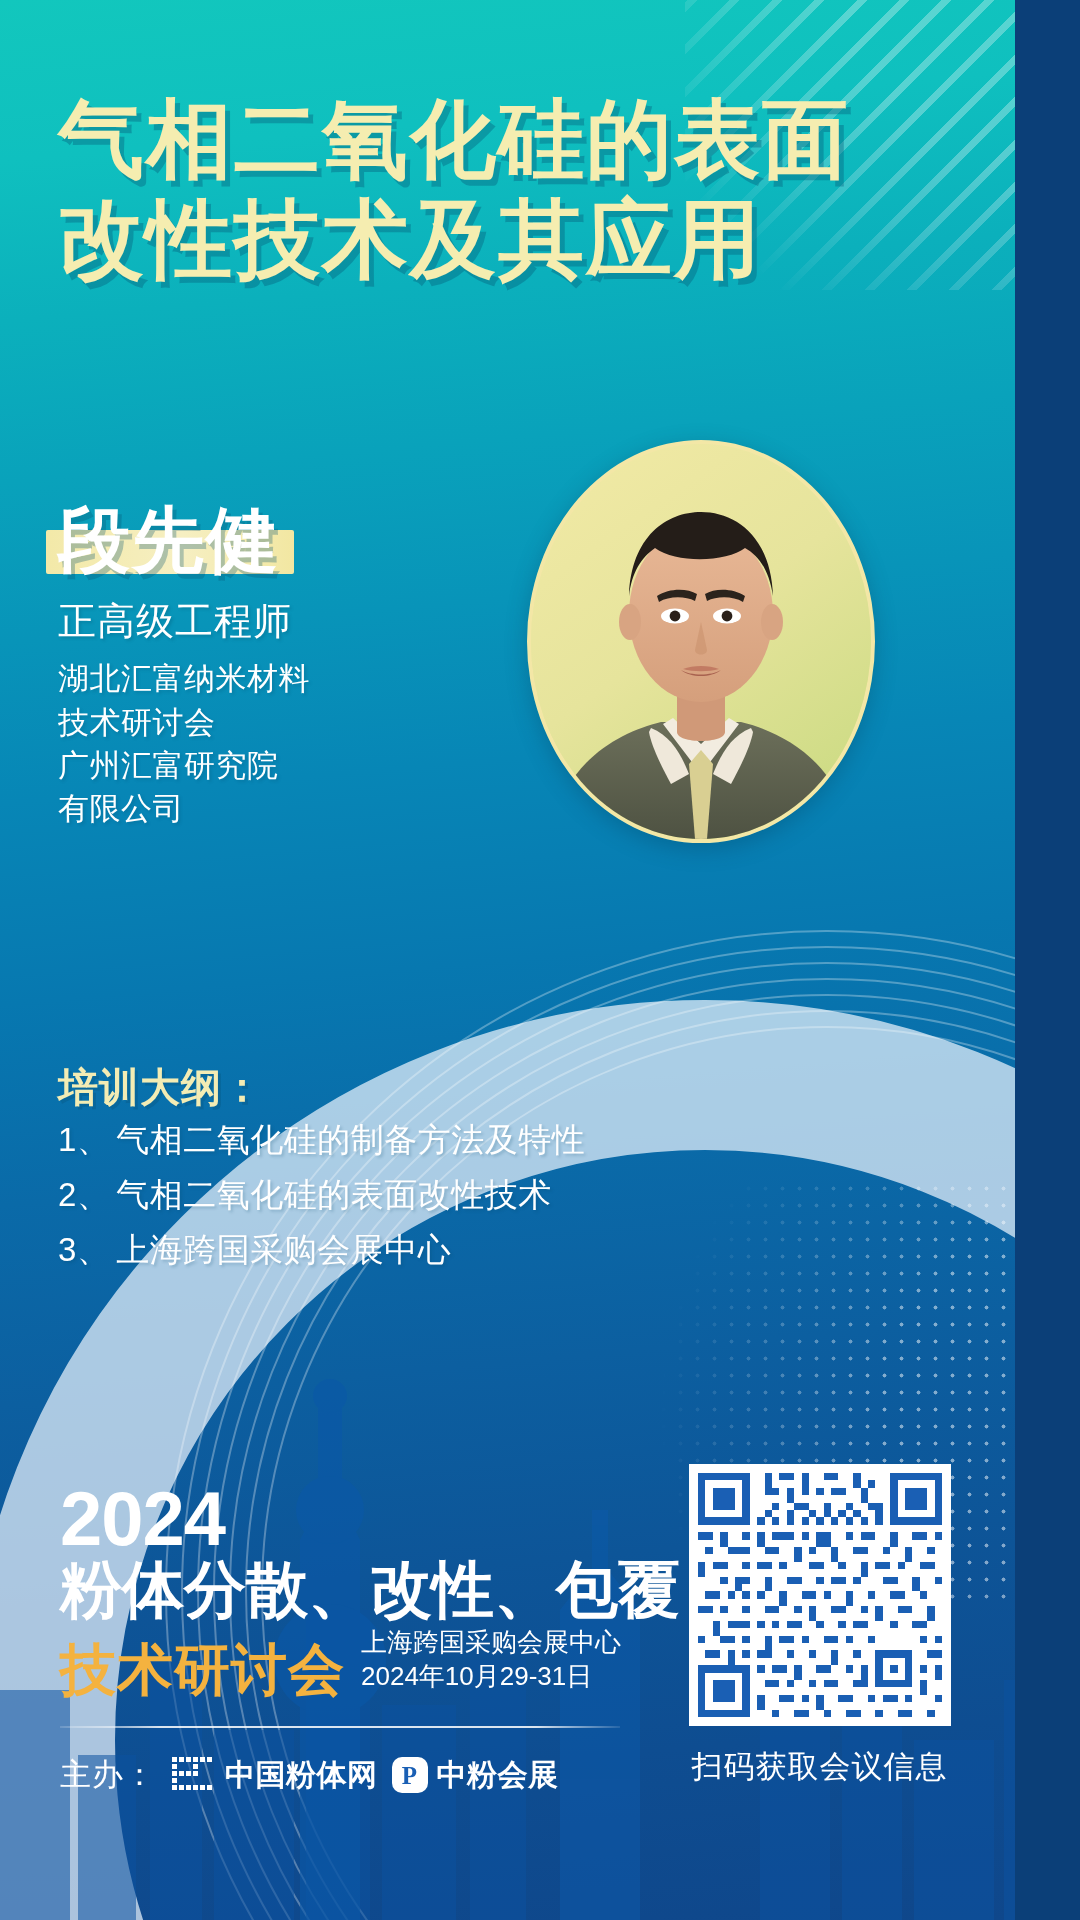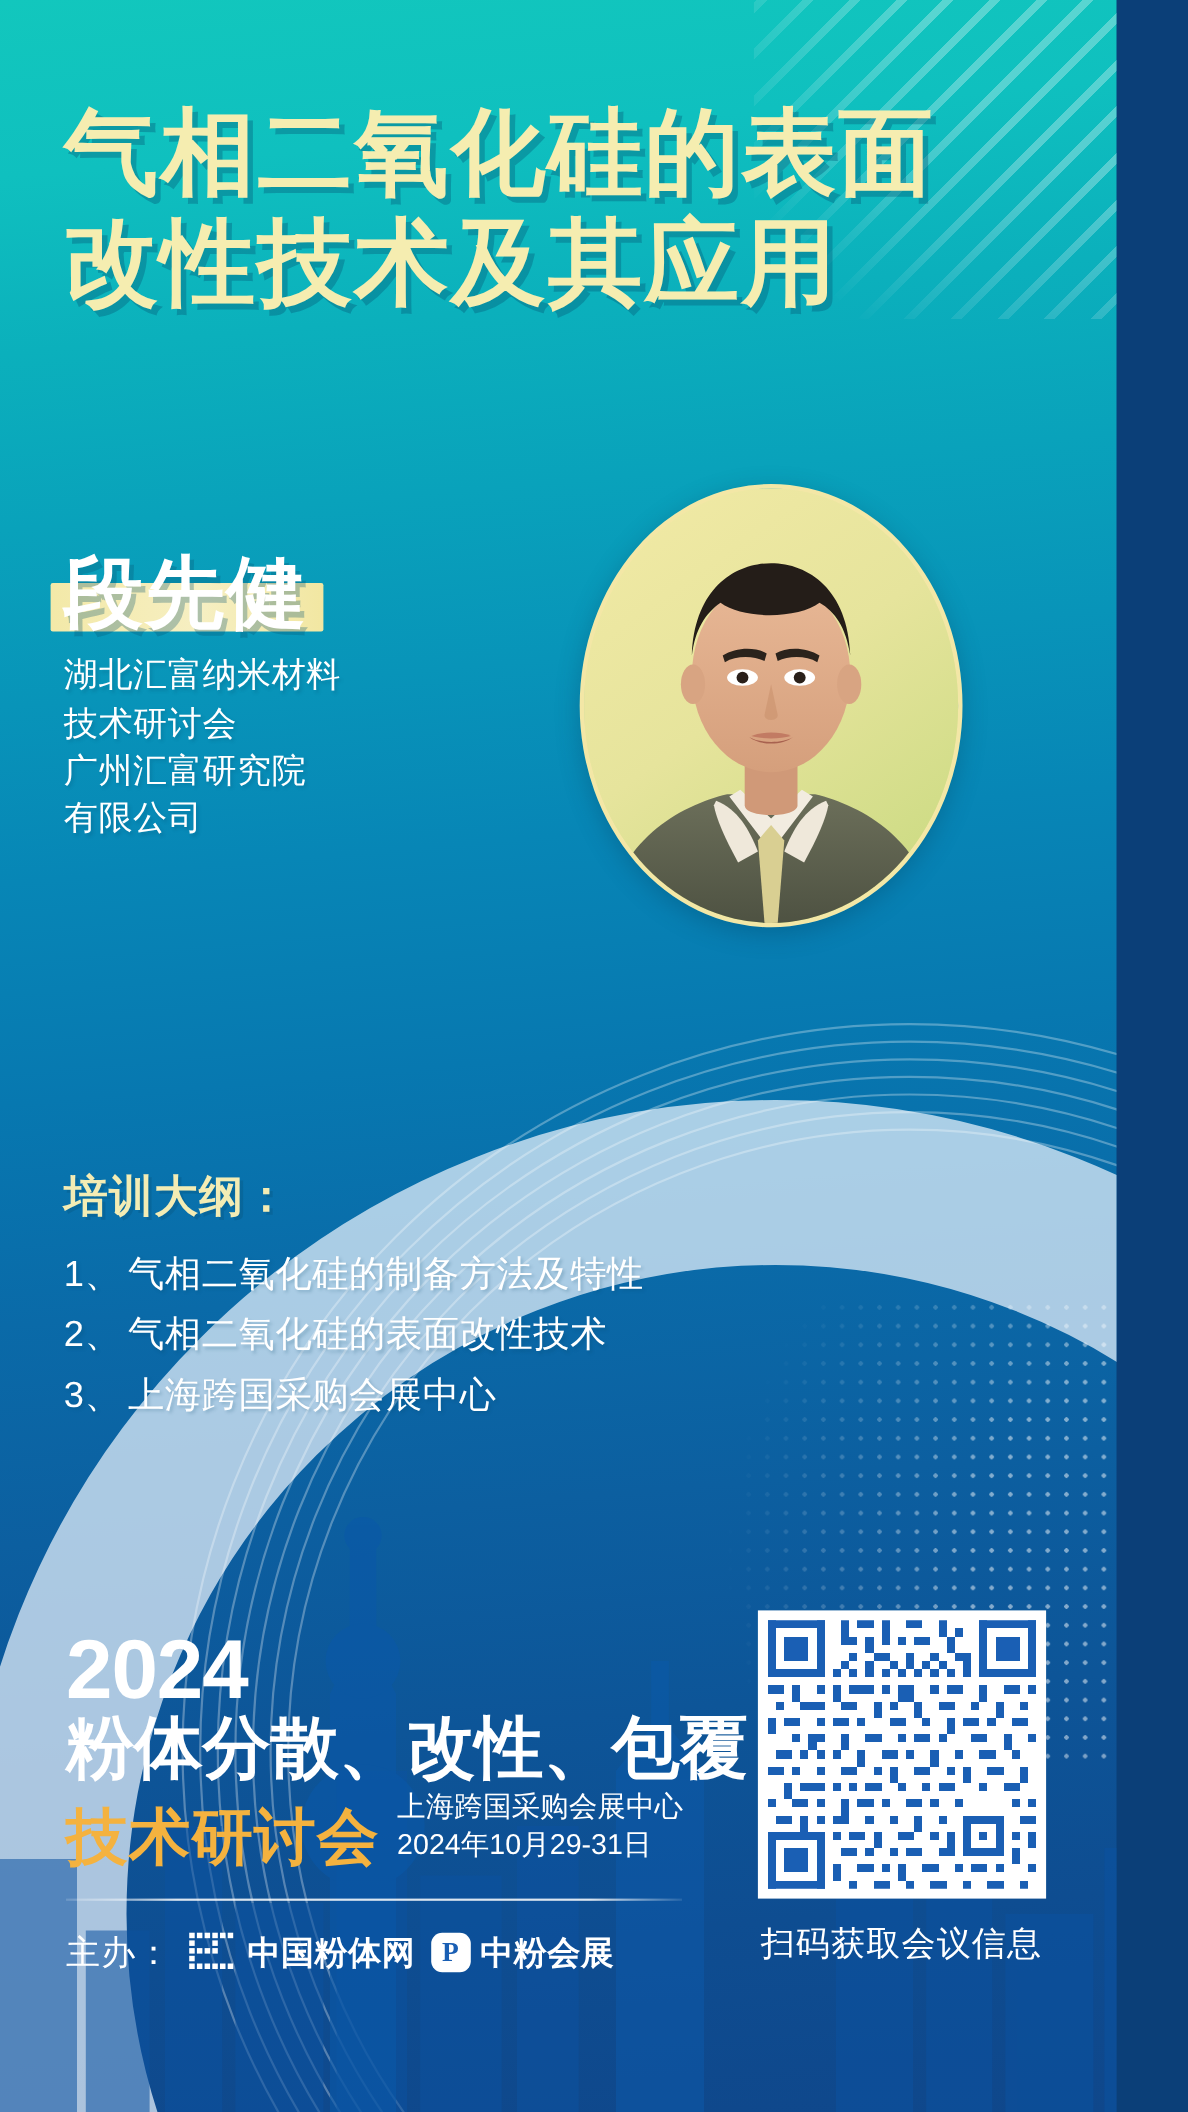--- a/index.html
+++ b/index.html
@@ -110,21 +110,21 @@
     overflow:hidden;
     background:linear-gradient(160deg,#f0e9a8 0%,#e8e49f 45%,#d9e08f 100%);
     box-shadow:0 6px 22px rgba(3,50,80,0.28);
   }
   .portrait svg{display:block;width:100%;height:100%;}
 
   
   .outline{position:absolute;left:58px;top:1060px;width:640px;}
   .outline-h{
     font-size:40px;font-weight:bold;color:#f3ecb4;letter-spacing:1px;
-    margin-bottom:20px;text-shadow:3px 3px 0 rgba(6,80,115,0.28);
+    margin-bottom:2px;text-shadow:3px 3px 0 rgba(6,80,115,0.28);
   }
   .outline-item{
     font-size:33px;color:#ffffff;line-height:1.42;letter-spacing:0.5px;
     margin-bottom:8px;white-space:nowrap;
     text-shadow:2px 2px 3px rgba(4,70,100,0.22);
   }
   .outline-item .num{margin-right:6px;}
 
   
   .event{position:absolute;left:60px;bottom:124px;width:560px;}
@@ -226,20 +226,21 @@
   <div class="title">
     <span class="l1">气相二氧化硅的表面</span>
     <span class="l2">改性技术及其应用</span>
   </div>
 
   <div class="speaker">
     <div class="name-wrap">
       <div class="name-hl"></div>
       <div class="name">段先健</div>
     </div>
+    <div class="role">正高级工程师</div>
     <div class="affil">
       <div>湖北汇富纳米材料</div>
       <div>技术研讨会</div>
       <div>广州汇富研究院</div>
       <div>有限公司</div>
     </div>
   </div>
 
   <div class="portrait">
     <svg viewBox="0 0 340 395" preserveAspectRatio="xMidYMid slice">

